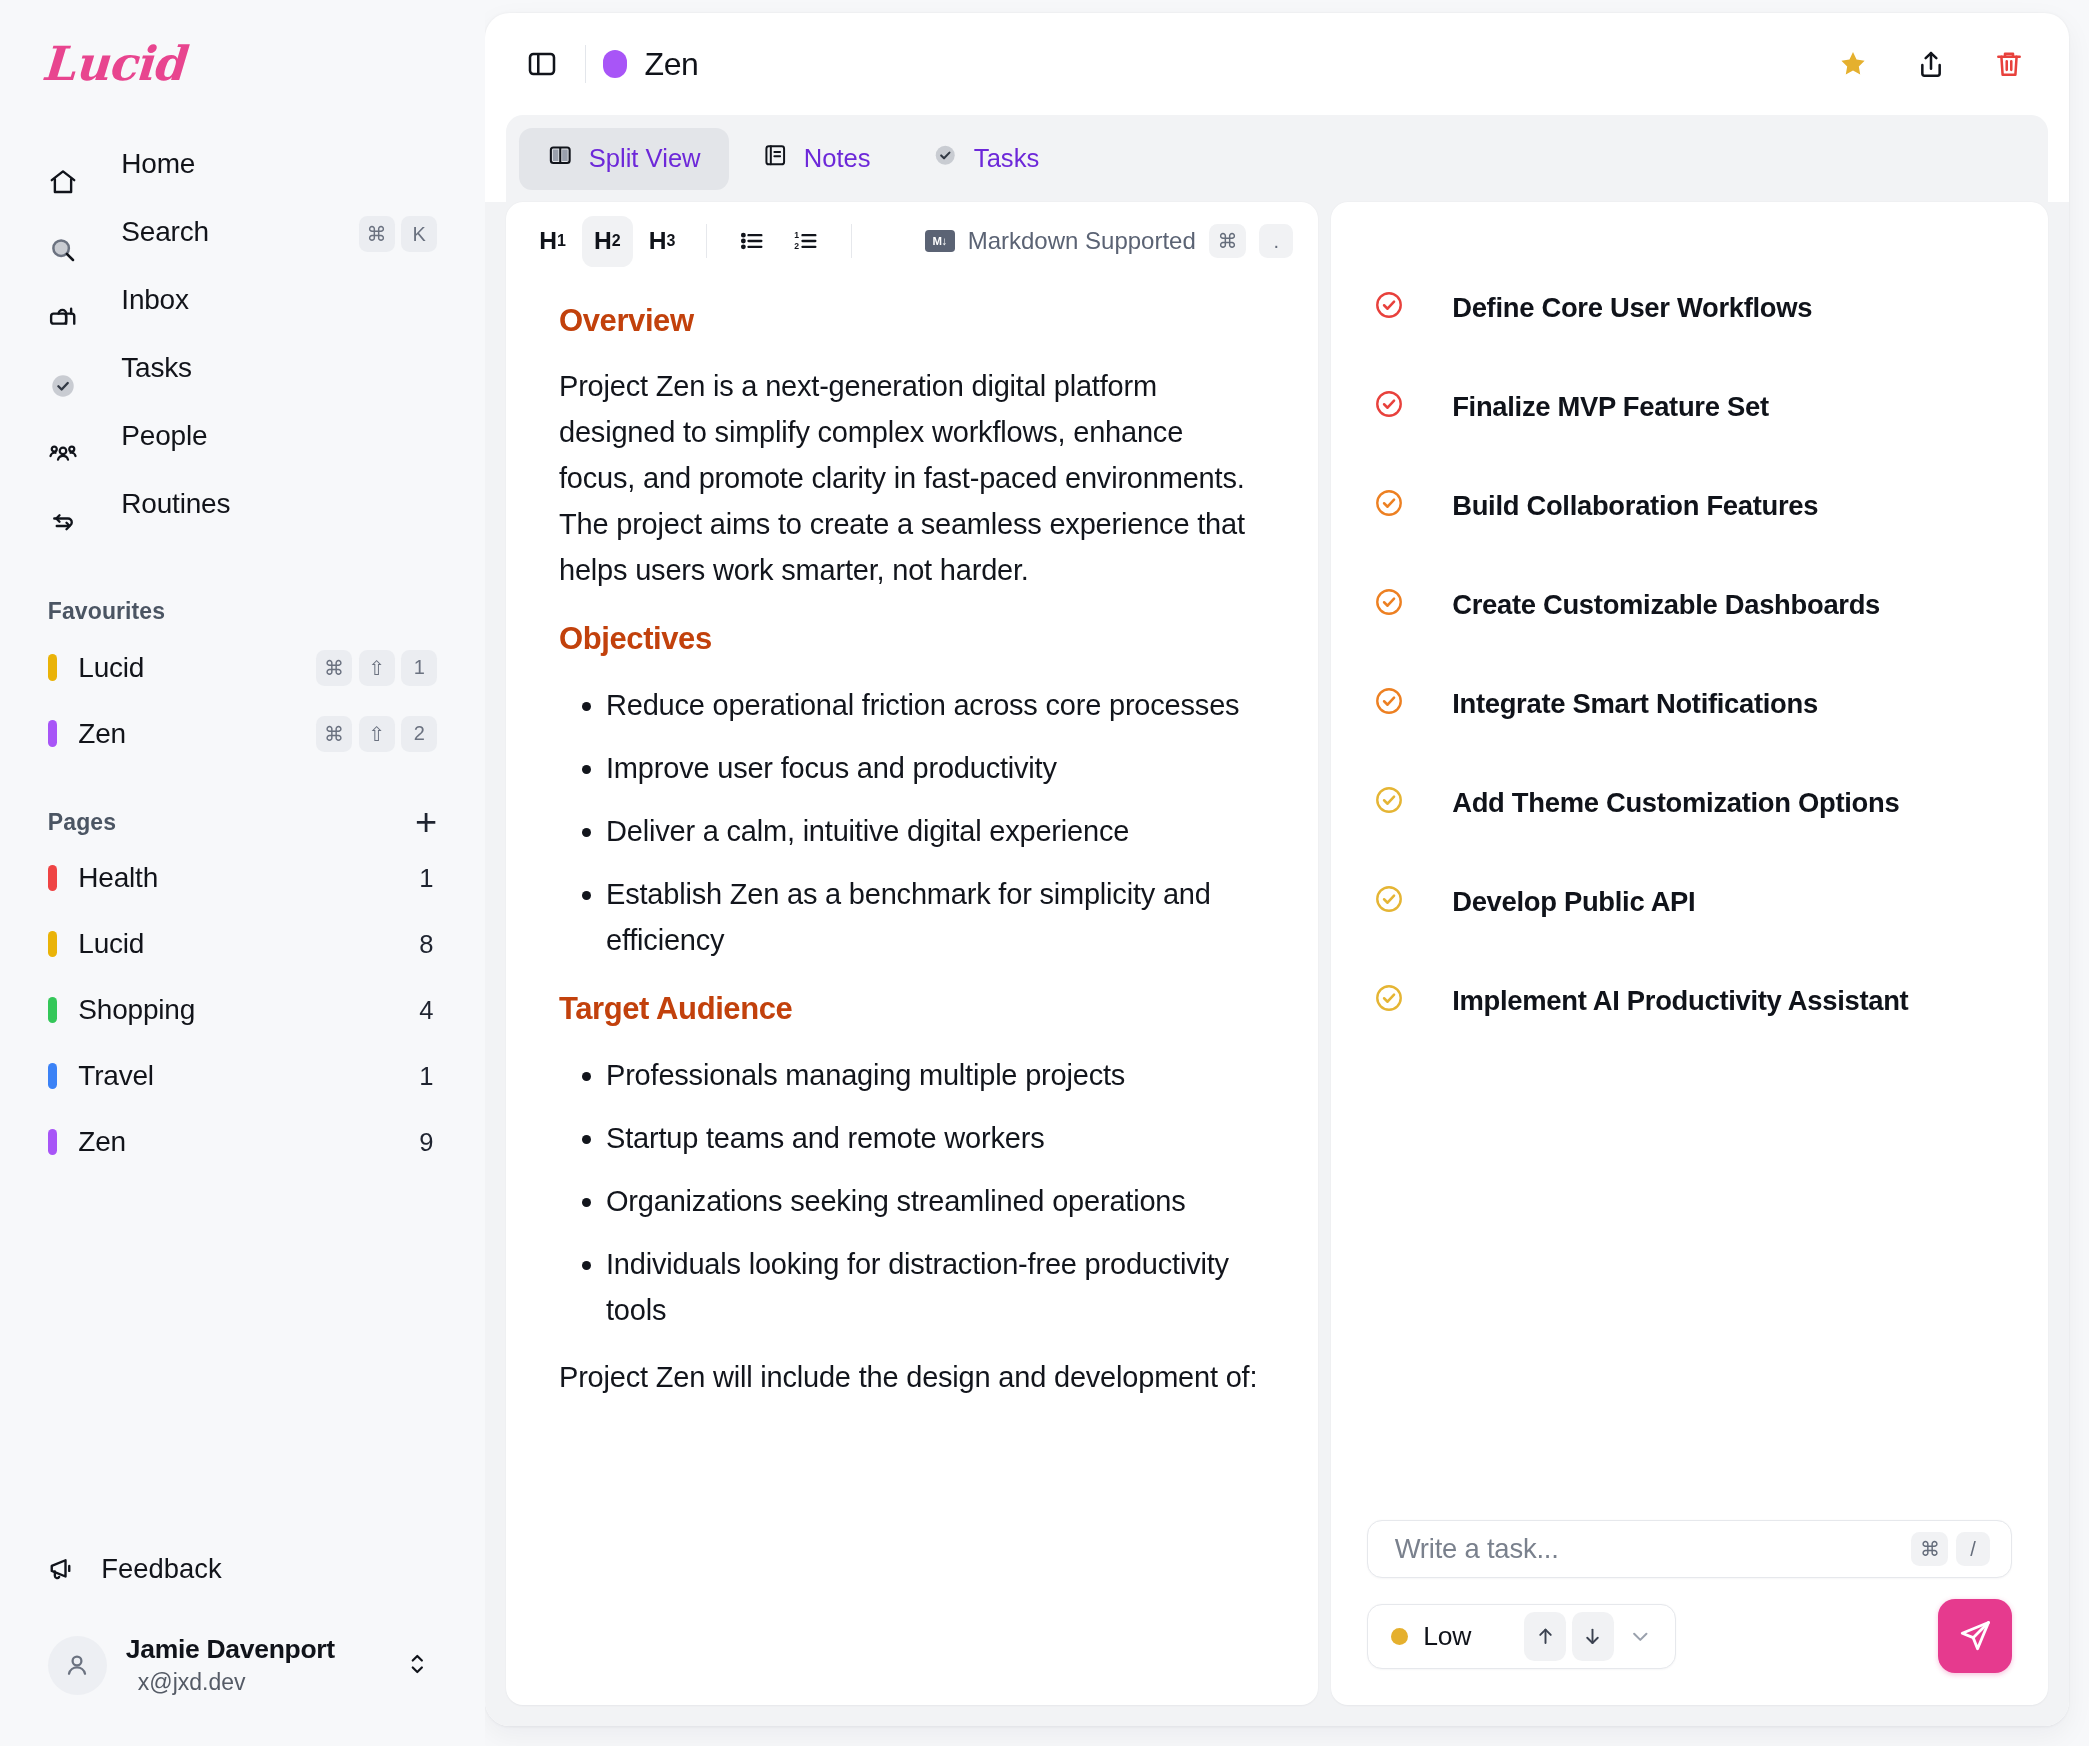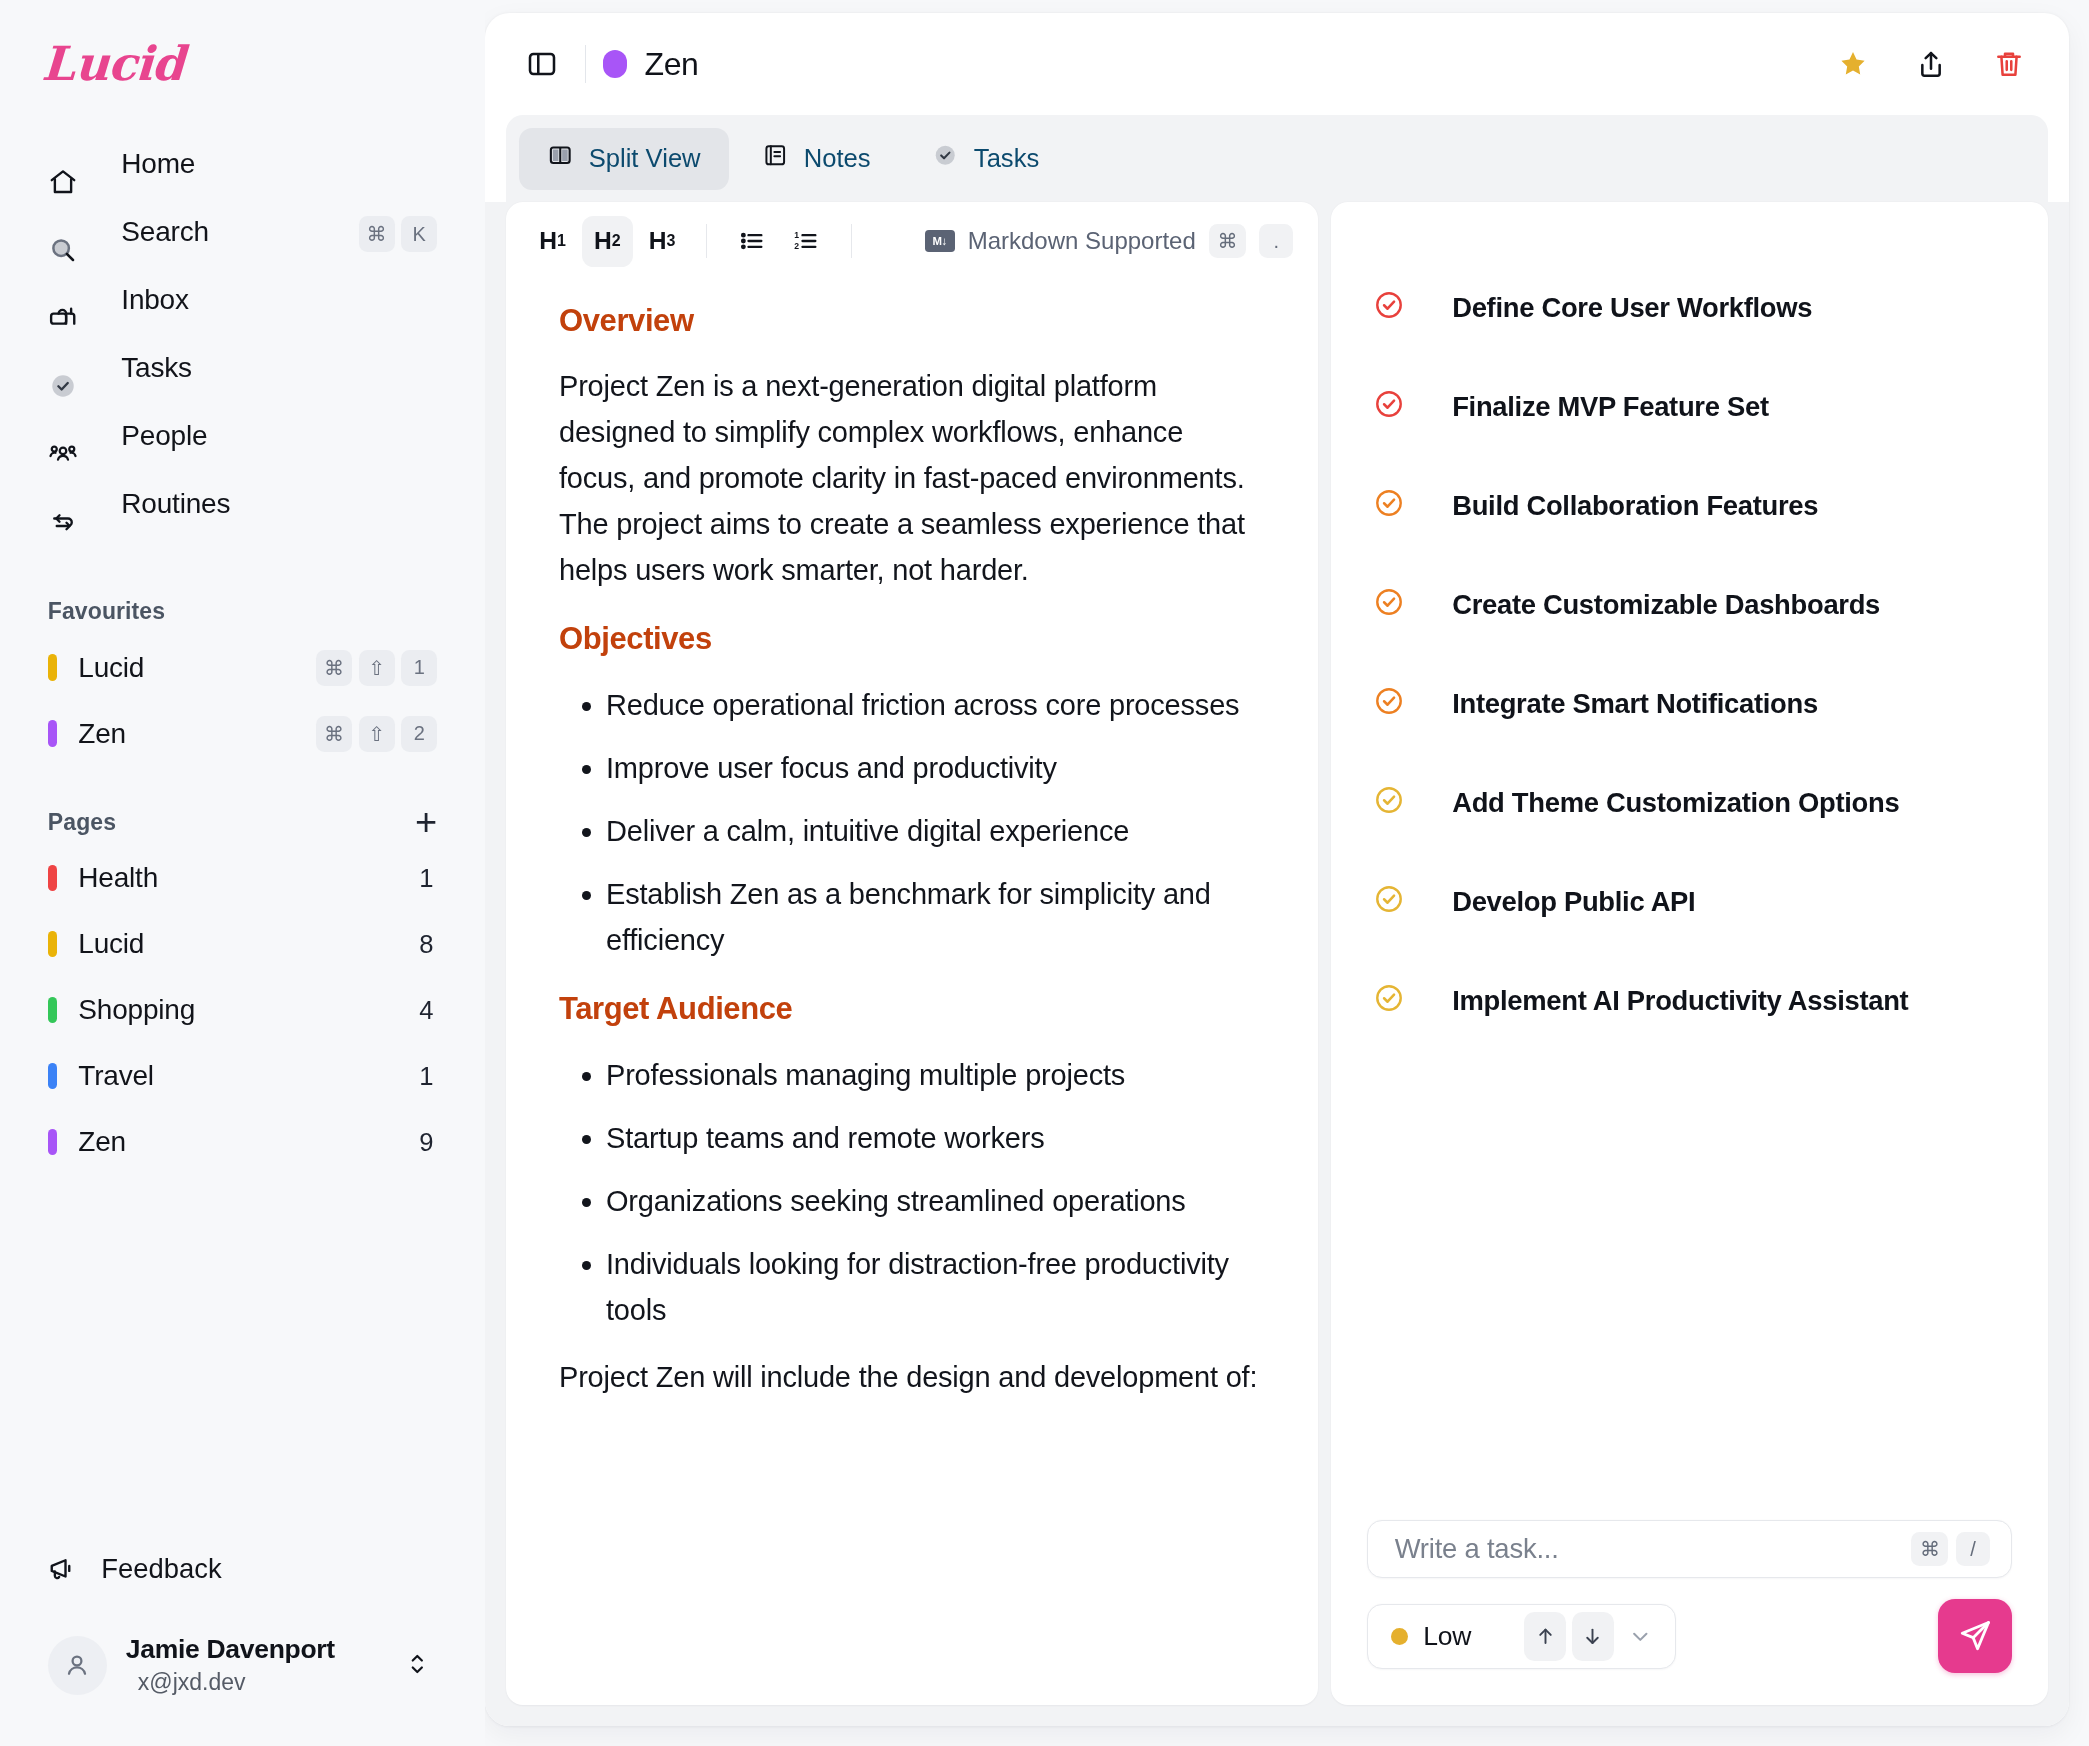--- a/index.html
+++ b/index.html
@@ -118,21 +118,21 @@
   .tabstrip {
     height: 87px; flex: 0 0 87px;
     background: #f2f3f5;
     margin: 0 21px; border-radius: 17px 17px 0 0;
     display: flex; align-items: center; padding: 0 13.2px;
     gap: 5.7px;
   }
   .tab {
     display: flex; align-items: center; gap: 15px;
     height: 62px; padding: 0 28px; border-radius: 13.2px;
-    cursor: pointer; font-size: 25.6px; color: #0c4a6e;
+    cursor: pointer; font-size: 25.6px; color: #6d28d9;
   }
   .tab.active { background: #e3e5e9; }
 
   
   .split {
     flex: 1 1 auto; display: flex; gap: 13.2px;
     padding: 0 21px 21px 21px; background: #f2f3f5;
     min-height: 0;
   }
   .pane {

